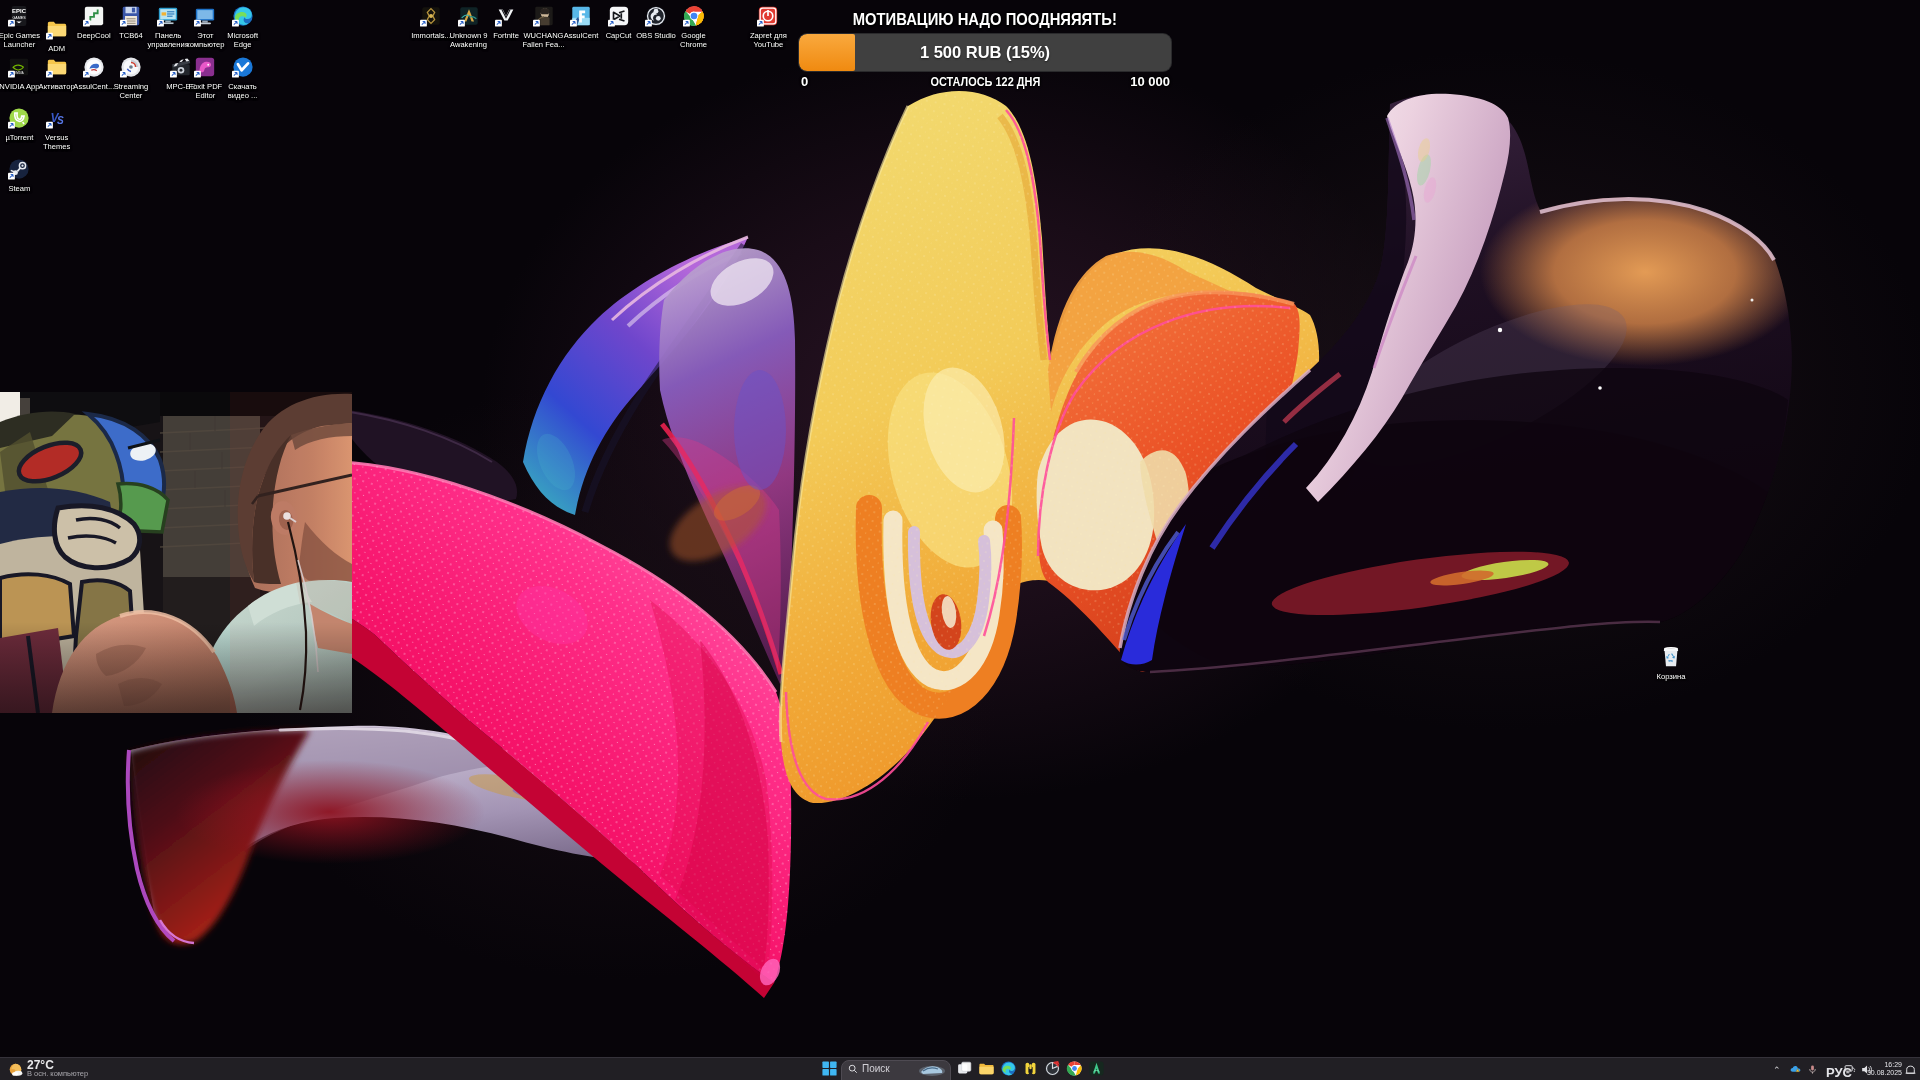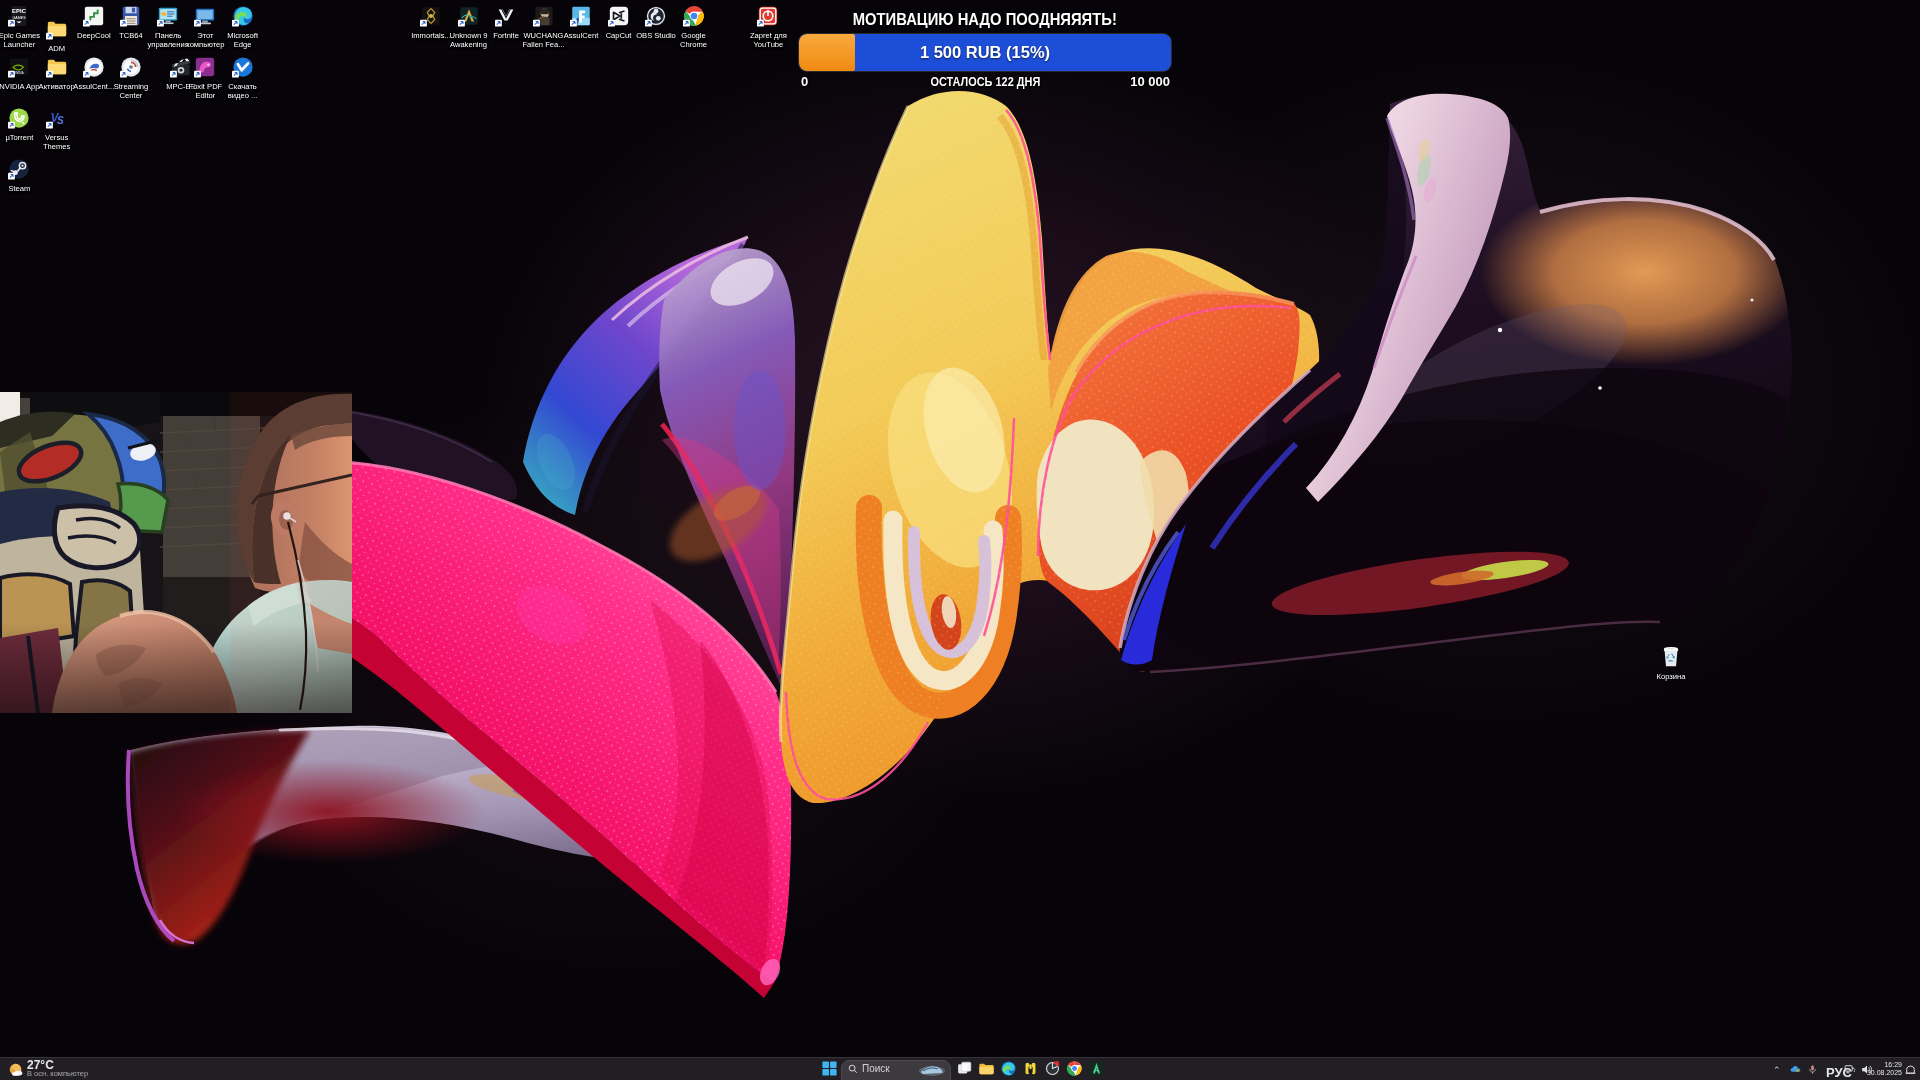--- a/index.html
+++ b/index.html
@@ -562,21 +562,21 @@
 <div class="dic" style="left:1645px;top:646px;width:52px"><svg width="22" height="22" viewBox="0 0 24 24">
       <path d="M5,5 L19,5 L17.5,22 L6.5,22 Z" fill="#e8ecf0"></path>
       <path d="M4.5,2.5 L19.5,2.5 L19.8,5.5 L4.2,5.5 Z" fill="#f4f6f8"></path>
       <path d="M5,3 C8,1.6 16,1.6 19,3" fill="none" stroke="#fff" stroke-width="1.6"></path>
       <path d="M12,8.5 L14.5,12 L13,12.8 L15.8,13.6 L16.4,10.8 L15.2,11.4 L13.3,8.2 Z" fill="#3a8fc8"></path>
       <path d="M10.8,9 L8.6,12.4 L10,13.2 L7.4,14 L6.6,11 L8,11.6 L9.6,8.6 Z" fill="#4aa0d8"></path>
       <path d="M9,15.5 L13.8,15.5 L13.6,17.8 L12,16.6 L9.6,17.2 Z" fill="#3a8fc8"></path>
     </svg><div class="lbl">Корзина</div></div>
 
 <div style="position:absolute;left:799px;top:10px;width:372px;text-align:center;font-family:'Liberation Sans',sans-serif;font-weight:bold;color:#fff;font-size:17px;letter-spacing:0px;text-shadow:-1.5px 0 2px #000,1.5px 0 2px #000,0 -1.5px 2px #000,0 1.5px 2px #000,1px 1px 2px #000"><span style="display:inline-block;transform:scaleX(0.87);transform-origin:50% 50%;white-space:nowrap">МОТИВАЦИЮ НАДО ПООДНЯЯЯТЬ!</span></div>
-<div style="position:absolute;left:799px;top:34px;width:372px;height:37px;background:#1d4ed8;border-radius:8px;overflow:hidden;box-shadow:0 0 0 1px #2a2a2c">
+<div style="position:absolute;left:799px;top:34px;width:372px;height:37px;background:#404040;border-radius:8px;overflow:hidden;box-shadow:0 0 0 1px #2a2a2c">
   <div style="position:absolute;left:0;top:0;width:56px;height:37px;background:linear-gradient(180deg,#f9a93e,#f08a10);border-radius:8px 2px 2px 8px"></div>
   <div style="position:absolute;left:0;top:0;width:372px;height:37px;line-height:37px;text-align:center;font-family:'Liberation Sans',sans-serif;font-weight:bold;color:#fff;font-size:16.5px;text-shadow:0 1px 2px rgba(0,0,0,0.6)">1 500 RUB (15%)</div>
 </div>
 <div style="position:absolute;left:799px;top:74px;width:372px;font-family:'Liberation Sans',sans-serif;font-weight:bold;color:#fff;font-size:13px;text-shadow:-1px 0 2px #000,1px 0 2px #000,0 -1px 2px #000,0 1px 2px #000">
   <span style="position:absolute;left:2px">0</span>
   <span style="position:absolute;left:0;width:372px;text-align:center"><span style="display:inline-block;transform:scaleX(0.84);transform-origin:50% 50%;white-space:nowrap">ОСТАЛОСЬ 122 ДНЯ</span></span>
   <span style="position:absolute;right:1px">10 000</span>
 </div>
 
 <div style="position:absolute;left:0;top:1057px;width:1920px;height:23px;background:#211f24;border-top:1px solid #35323a;box-sizing:border-box"></div>

